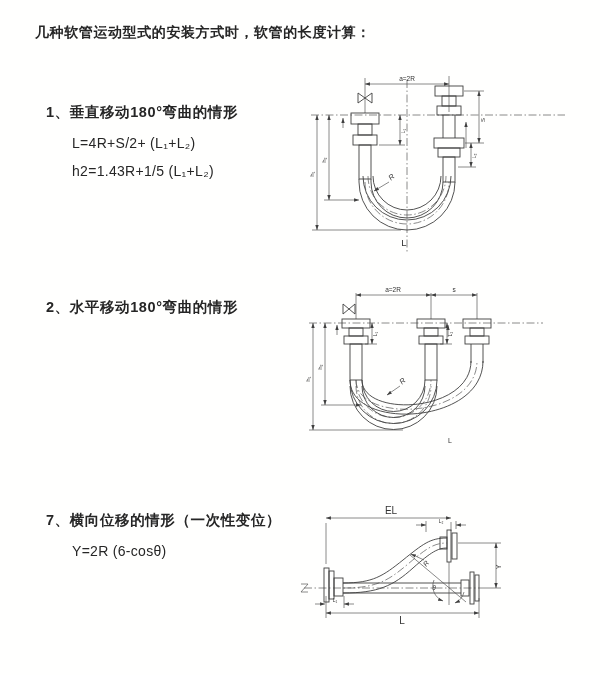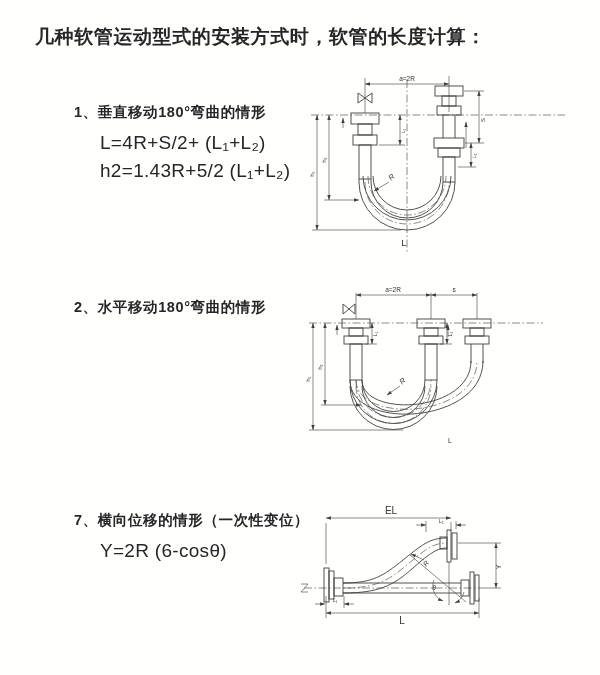--- a/index.html
+++ b/index.html
@@ -1,42 +1,42 @@
 <!DOCTYPE html>
 <html><head>
 <meta charset="utf-8">
 <style>
   html,body{margin:0;padding:0;}
   body{
     width:600px;height:675px;position:relative;overflow:hidden;
     background:#fffffe;color:#262626;
     font-family:"Liberation Sans","DejaVu Sans",sans-serif;
   }
-  .title{position:absolute;left:35px;top:24px;font-size:19px;font-weight:bold;letter-spacing:0.6px;}
-  .section{position:absolute;left:46px;margin-left:28px;}
+  .title{position:absolute;left:35px;top:24px;font-size:14px;font-weight:bold;letter-spacing:0.6px;}
+  .section{position:absolute;left:46px;}
   .sec-heading{font-size:14.5px;font-weight:bold;letter-spacing:0.6px;}
-  .formulas{margin:7px 0 0 26px;font-size:19px;}
+  .formulas{margin:7px 0 0 26px;font-size:14px;}
   .formulas div{height:28px;line-height:28px;letter-spacing:0.3px;}
   svg{position:absolute;}
   svg text{font-family:"Liberation Sans","DejaVu Sans",sans-serif;fill:#333;}
   .ln{stroke:#3f3f3f;stroke-width:0.9;fill:none;}
   .thin{stroke:#4a4a4a;stroke-width:0.65;fill:none;}
   .dim{stroke:#4a4a4a;stroke-width:0.65;fill:none;}
   .cl{stroke:#4a4a4a;stroke-width:0.65;fill:none;stroke-dasharray:8 2.5 1.5 2.5;}
 </style>
 </head>
 <body>
 
 <div class="title">几种软管运动型式的安装方式时，软管的长度计算：</div>
 
 <div class="section" style="top:103px">
   <div class="sec-heading">1、垂直移动180°弯曲的情形</div>
   <div class="formulas">
     <div>L=4R+S/2+ (L₁+L₂)</div>
-    <div>h2=1.43R+5/2 (L₁+L₂)</div>
+    <div>h2=1.43R+1/5 (L₁+L₂)</div>
   </div>
 </div>
 
 <div class="section" style="top:298px">
   <div class="sec-heading">2、水平移动180°弯曲的情形</div>
 </div>
 
 <div class="section" style="top:511px">
   <div class="sec-heading">7、横向位移的情形（一次性变位）</div>
   <div class="formulas">

